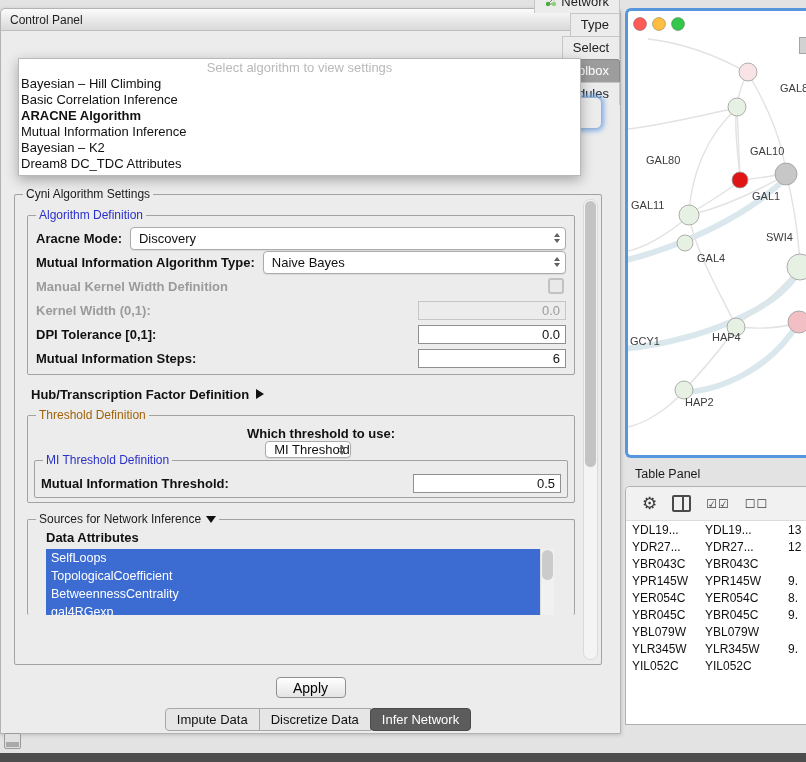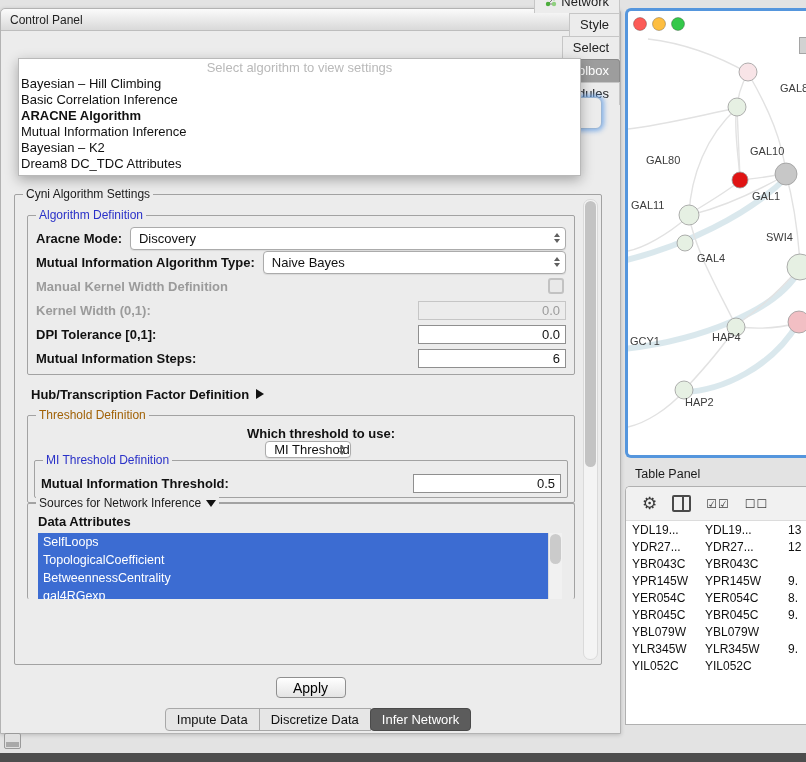--- a/index.html
+++ b/index.html
@@ -79,21 +79,21 @@
     width:12px;height:12px;border:2px solid #c2c2c2;border-radius:3px;background:#e9e9e9;
     margin-left:auto;margin-right:2px;
   }
   .hub-row{display:flex;align-items:center;gap:7px;font-size:13px;font-weight:bold;margin:10px 0 0 4px;height:18px;}
   .tri-right{width:0;height:0;border-top:5px solid transparent;border-bottom:5px solid transparent;border-left:8px solid #111;}
   .tri-down{width:0;height:0;border-left:5px solid transparent;border-right:5px solid transparent;border-top:7px solid #111;}
   .thresh{margin-top:12px;padding:10px 6px 4px;}
   .frow.indent{padding-left:48px;flex-direction:column;}
   .frow.indent .combo{margin-right:34px;}
   .mi-box{margin-top:10px;padding:10px 6px 2px;}
-  .sources{margin-top:0;padding:8px 8px 0;border-bottom:none;}
+  .sources{margin-top:16px;padding:8px 16px 0;border-bottom:none;}
   .attr-label{font-size:13px;font-weight:bold;margin:2px 0 4px 2px;}
   .listbox{position:relative;margin:2px 4px 0 2px;height:66px;background:#fff;padding-right:14px;overflow:hidden;}
   .litem{height:18px;line-height:18px;background:#3c6cd2;color:#fff;font-size:12.5px;padding-left:5px;}
   .list-scroll{position:absolute;right:0;top:0;bottom:0;width:13px;background:#f1f1f1;border-left:1px solid #ddd;}
   .list-scroll .thumb{position:absolute;left:1px;right:1px;top:1px;height:45%;background:#cbcbcb;border-radius:6px;}
   .btn-apply{
     position:absolute;top:668px;left:50%;transform:translateX(-50%);
     width:70px;height:21px;border:1px solid #8f8f8f;border-radius:4px;
     background:linear-gradient(#ffffff,#e4e4e4);font-size:14px;font-family:inherit;
   }
@@ -150,21 +150,21 @@
       <svg class="net-ico" width="12" height="12" viewBox="0 0 12 12">
         <line x1="3" y1="9" x2="9" y2="3" stroke="#7a7a7a" stroke-width="1"></line>
         <line x1="3" y1="9" x2="9" y2="9" stroke="#7a7a7a" stroke-width="1"></line>
         <circle cx="3" cy="9" r="2.2" fill="#4cae3c"></circle>
         <circle cx="9" cy="3" r="2.2" fill="#4cae3c"></circle>
         <circle cx="9" cy="9" r="2.2" fill="#8fd07f"></circle>
       </svg>
       <span>Network</span>
     </div>
     <div class="tab">
-        <span>Style</span>
+        <span>Type</span>
       </div>
     <div class="tab">
         <span>Select</span>
       </div>
     <div class="tab active">
         <span>Cyni Toolbox</span>
       </div>
     <div class="tab">
         <span>jActiveMNodules</span>
       </div>

